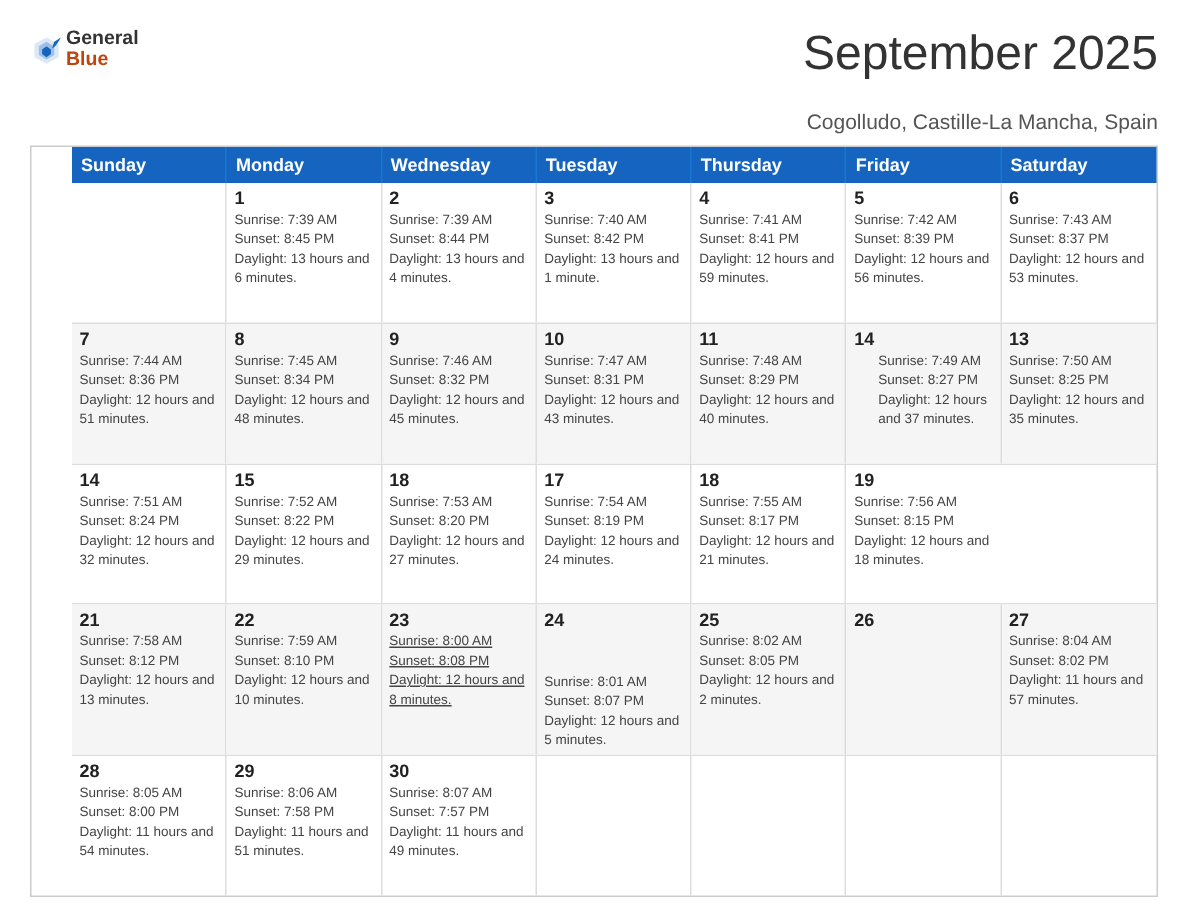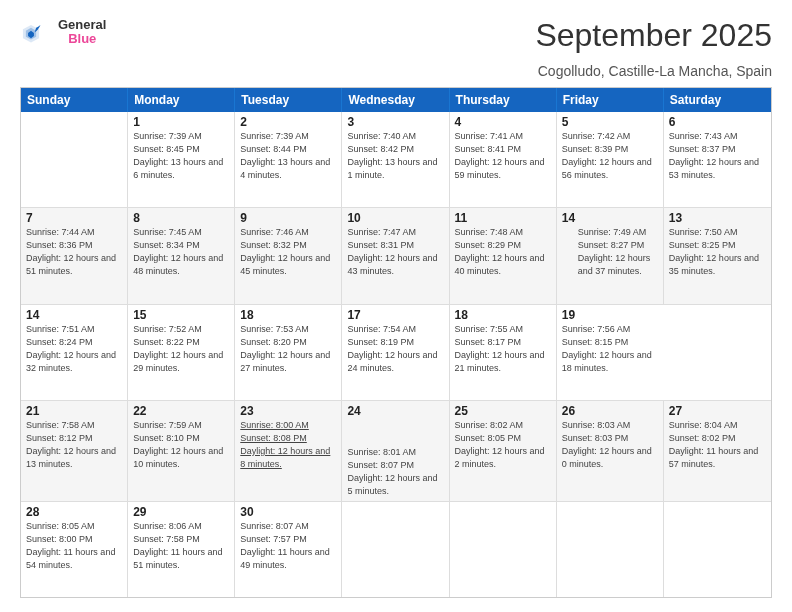--- a/index.html
+++ b/index.html
@@ -19,54 +19,54 @@
     }
     .header {
       display: flex;
       align-items: flex-start;
       justify-content: space-between;
       margin-bottom: 8px;
     }
     .logo {
       display: flex;
       align-items: center;
-      gap: 16px;
-      text-align: center;
+      gap: 2px;
     }
     .logo-text {
       font-size: 13px;
       font-weight: bold;
       line-height: 1.1;
     }
     .logo-text .general { color: #333; }
-    .logo-text .blue { color: #ec4899; }
+    .logo-text .blue { color: #c2410c; }
     .logo-icon {
       width: 22px;
       height: 22px;
       margin-top: 2px;
     }
     .title-block {
       text-align: right;
     }
     .month-title {
       font-size: 32px;
       font-weight: normal;
       color: #333;
       line-height: 1.1;
     }
     .location {
       font-size: 14px;
       color: #555;
-      margin-top: 10px;
+      margin-top: 20px;
     }
     .calendar {
       flex: 1;
       border: 1px solid #ccc;
       display: flex;
       flex-direction: column;
+      padding-left: 27px;
     }
     .cal-header {
       display: grid;
       grid-template-columns: repeat(7, 1fr);
       background: #1565C0;
     }
     .cal-header-cell {
       color: #fff;
       font-size: 12px;
       font-weight: bold;
@@ -131,22 +131,22 @@
     <div class="title-block">
       <div class="month-title">September 2025</div>
       <div class="location">Cogolludo, Castille-La Mancha, Spain</div>
     </div>
   </div>
 
   <div class="calendar">
     <div class="cal-header">
     <div class="cal-header-cell">Sunday</div>
         <div class="cal-header-cell">Monday</div>
+        <div class="cal-header-cell">Wednesday</div>
         <div class="cal-header-cell">Tuesday</div>
-        <div class="cal-header-cell">Wednesday</div>
         <div class="cal-header-cell">Thursday</div>
         <div class="cal-header-cell">Friday</div>
         <div class="cal-header-cell">Saturday</div>
       </div>
     <div class="cal-body">
     <div class="cal-row">
           <div class="cal-cell"></div>
           <div class="cal-cell">
             <div class="day-num">1</div>
             <div class="cell-info" style="white-space: pre-line;">Sunrise: 7:39 AM
@@ -292,23 +292,20 @@
 Daylight: 12 hours and 5 minutes.</div>
           </div>
           <div class="cal-cell">
             <div class="day-num">25</div>
             <div class="cell-info" style="white-space: pre-line;">Sunrise: 8:02 AM
 Sunset: 8:05 PM
 Daylight: 12 hours and 2 minutes.</div>
           </div>
           <div class="cal-cell">
             <div class="day-num">26</div>
-            <div class="cell-info" style="white-space: pre-line;">Sunrise: 8:03 AM
-Sunset: 8:03 PM
-Daylight: 12 hours and 0 minutes.</div>
           </div>
           <div class="cal-cell">
             <div class="day-num">27</div>
             <div class="cell-info" style="white-space: pre-line;">Sunrise: 8:04 AM
 Sunset: 8:02 PM
 Daylight: 11 hours and 57 minutes.</div>
           </div>
         </div>
         <div class="cal-row">
           <div class="cal-cell">

